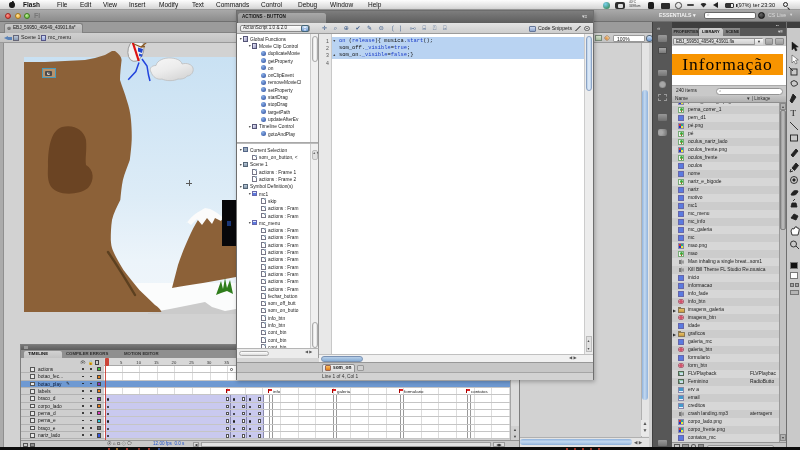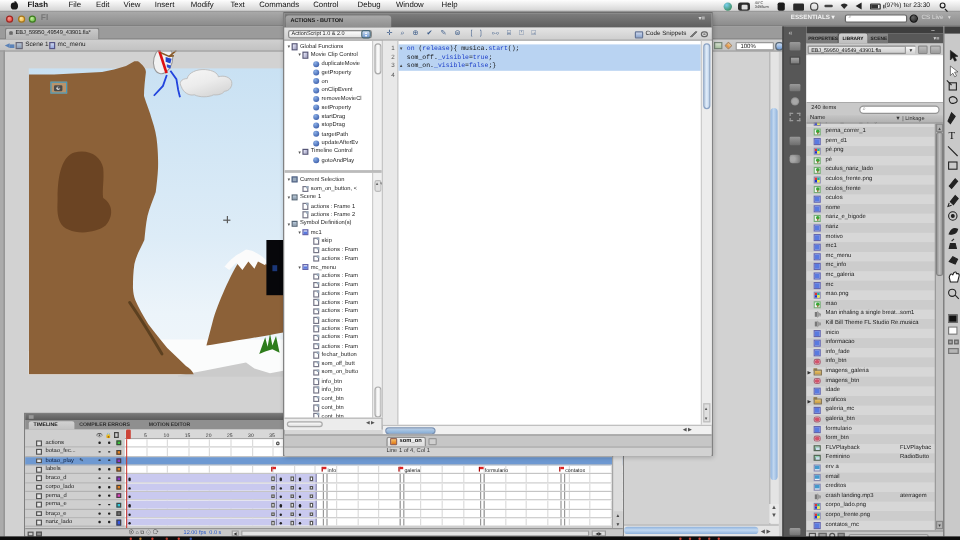--- a/index.html
+++ b/index.html
@@ -163,20 +163,23 @@
   </div>
 
   <div class="abs" style="left:1px;top:15.5px;width:90px;height:7.5px;background:linear-gradient(#e8e8e8,#d0d0d0);border:1px solid #8d8d8d;border-radius:1px;">
     <span class="ic" style="left:2px;top:1.5px;font-size:4.6px;color:#222;letter-spacing:-0.1px;">EBJ_59950_49549_43901.fla</span>
     <span class="ic" style="left:80px;top:0px;width:9px;height:6.5px;background:linear-gradient(#fdfdfd,#cfcfcf);border-left:1px solid #999;font-size:4px;text-align:center;line-height:6px;color:#333;">▼</span>
   </div>
   <span class="ic" style="left:93px;top:16px;width:8px;height:7px;background:linear-gradient(#bdbdbd,#9d9d9d);border:0.5px solid #888;border-radius:1px;"></span>
   <span class="ic" style="left:103px;top:16px;width:9px;height:7px;background:linear-gradient(#bdbdbd,#9d9d9d);border:0.5px solid #888;border-radius:1px;"></span>
 
   <div class="abs" style="left:0;top:24px;width:114px;height:40px;background:#fff;border-bottom:1px solid #aaa;"></div>
+  <div class="abs" style="left:0px;top:32px;width:111px;height:21px;background:#f79400;">
+    <div style="font-family:'Liberation Serif',serif;font-size:17.5px;color:#0a0500;text-align:center;line-height:20px;letter-spacing:1px;">Informação</div>
+  </div>
 
   <div class="abs" style="left:0;top:64px;width:114px;height:10.5px;background:#c9c9c9;">
     <span class="ic" style="left:4px;top:3px;font-size:4.8px;color:#222;">240 items</span>
     <span class="ic" style="left:44px;top:1.5px;width:67px;height:7px;background:#fff;border:1px solid #949494;border-radius:4px;"></span>
     <span class="ic" style="left:47px;top:2.5px;font-size:4.5px;color:#777;">⌕</span>
   </div>
 
   <div class="abs" id="liblist" style="left:0;top:76px;width:114px;height:344px;overflow:hidden;">
       <div style="position:absolute;left:0;top:0.00px;width:107px;height:8px;background:#d7d7d7;">
         <span style="position:absolute;left:6px;top:0.8px;width:8px;height:6px;">

